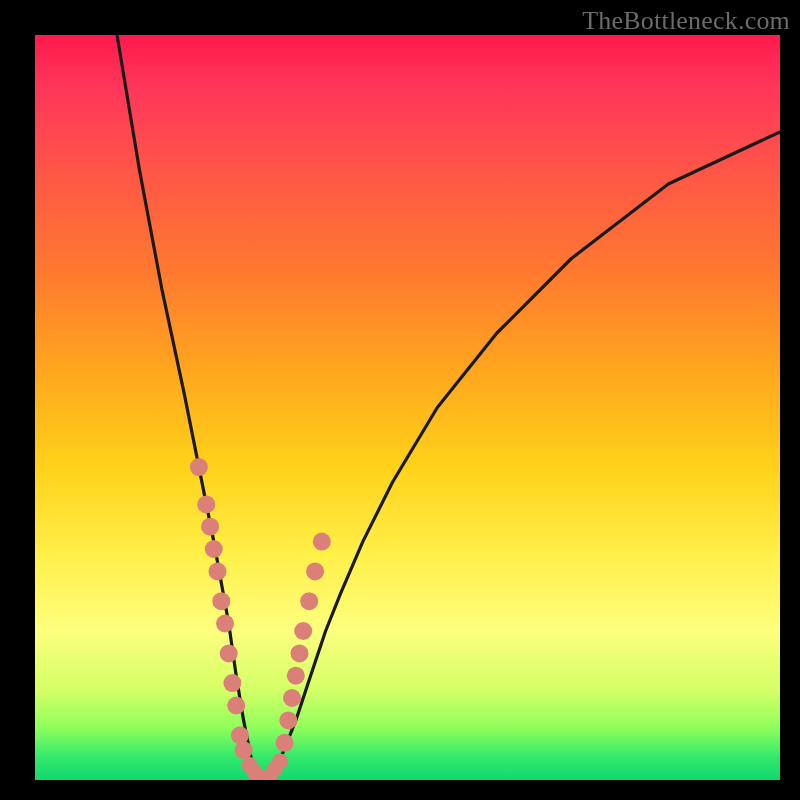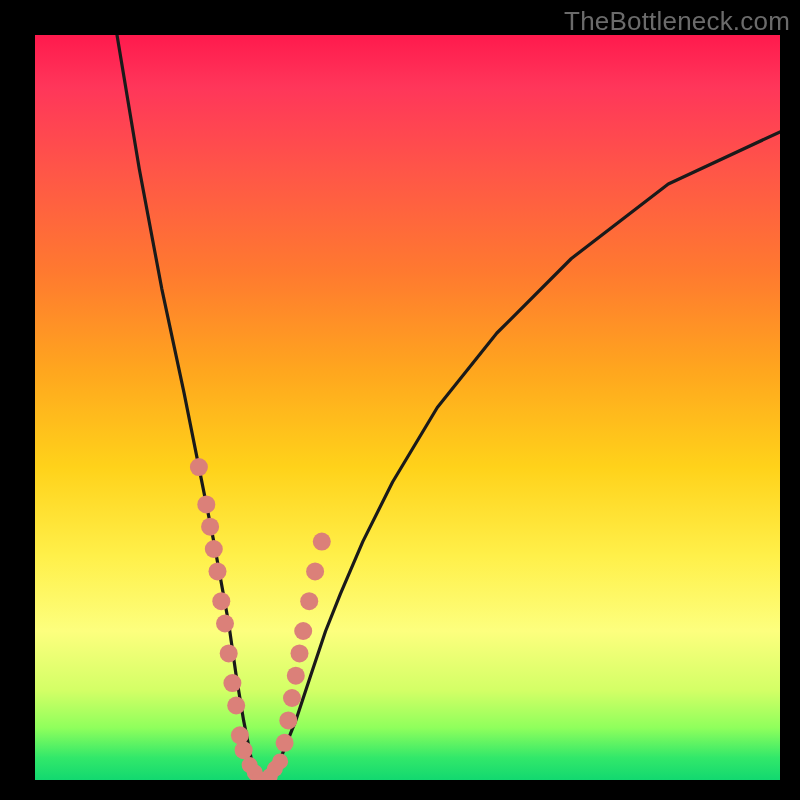--- a/index.html
+++ b/index.html
@@ -42,20 +42,21 @@
   }
   .watermark {
     position: absolute;
     top: 6px;
     right: 10px;
     color: #6b6b6b;
     font-size: 26px;
     font-weight: 500;
     letter-spacing: 0.2px;
     user-select: none;
+    font-family: Liberation Serif, serif;
   }
   svg.curve {
     position: absolute;
     left: 0;
     top: 0;
     width: 745px;
     height: 745px;
   }
   .dot {
     fill: #db8079;

